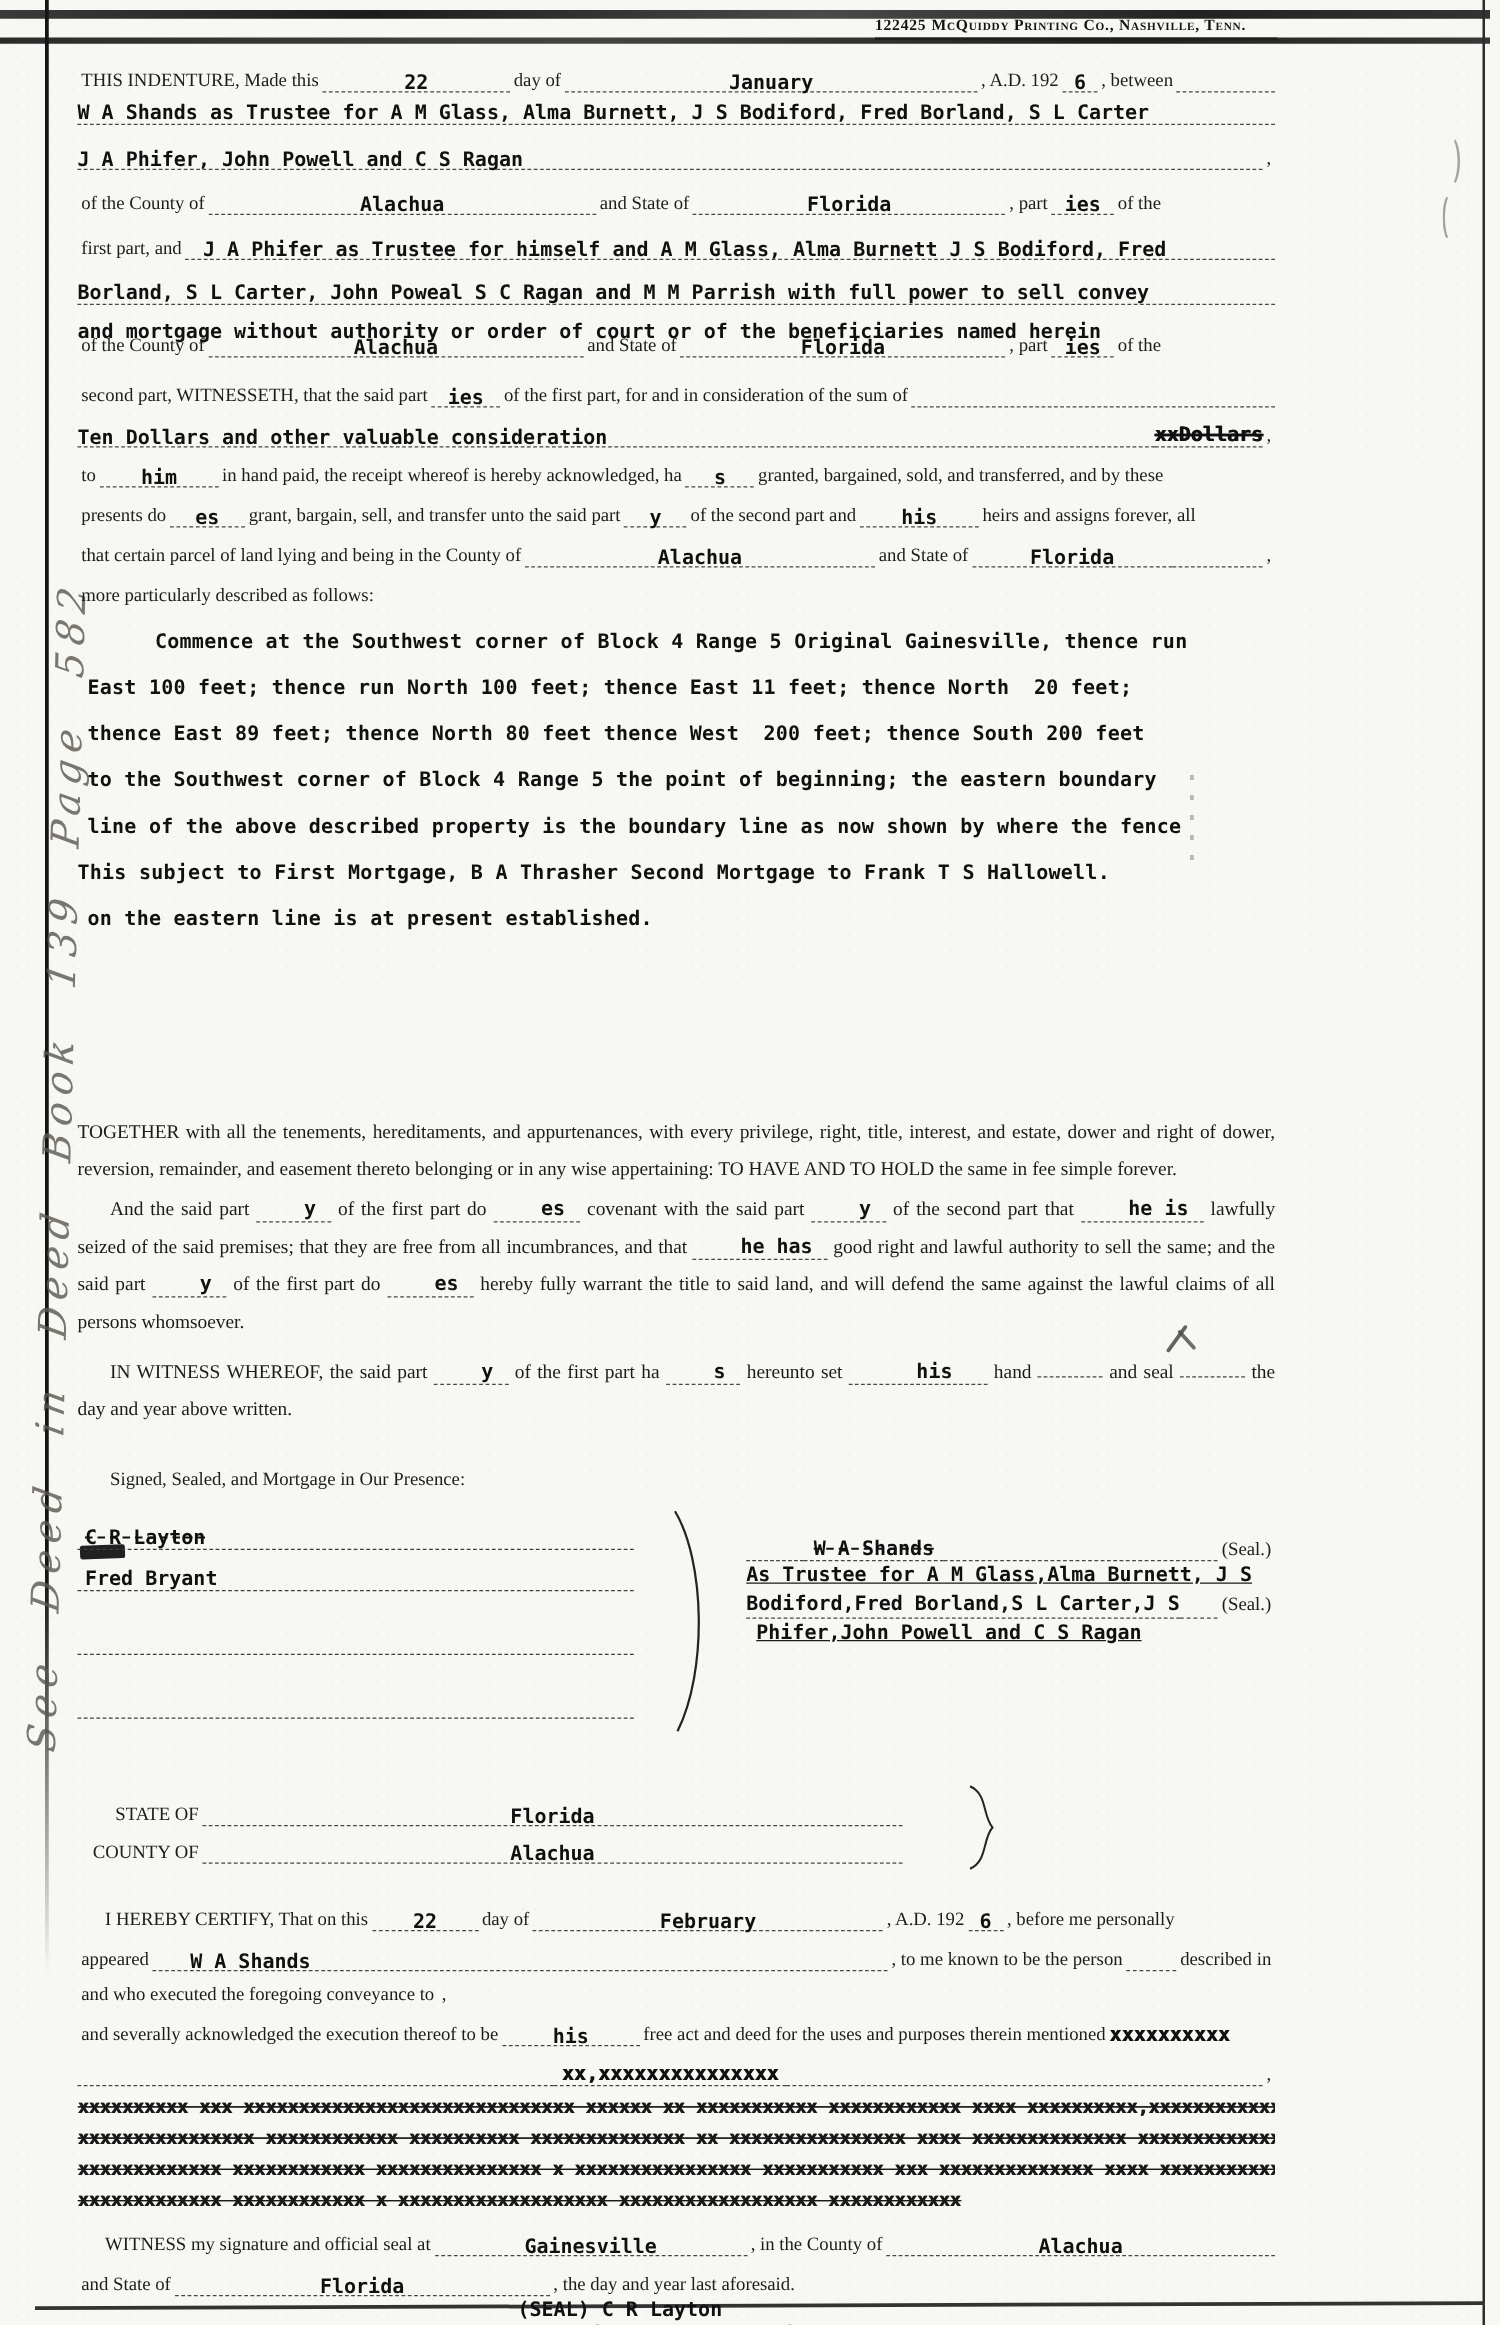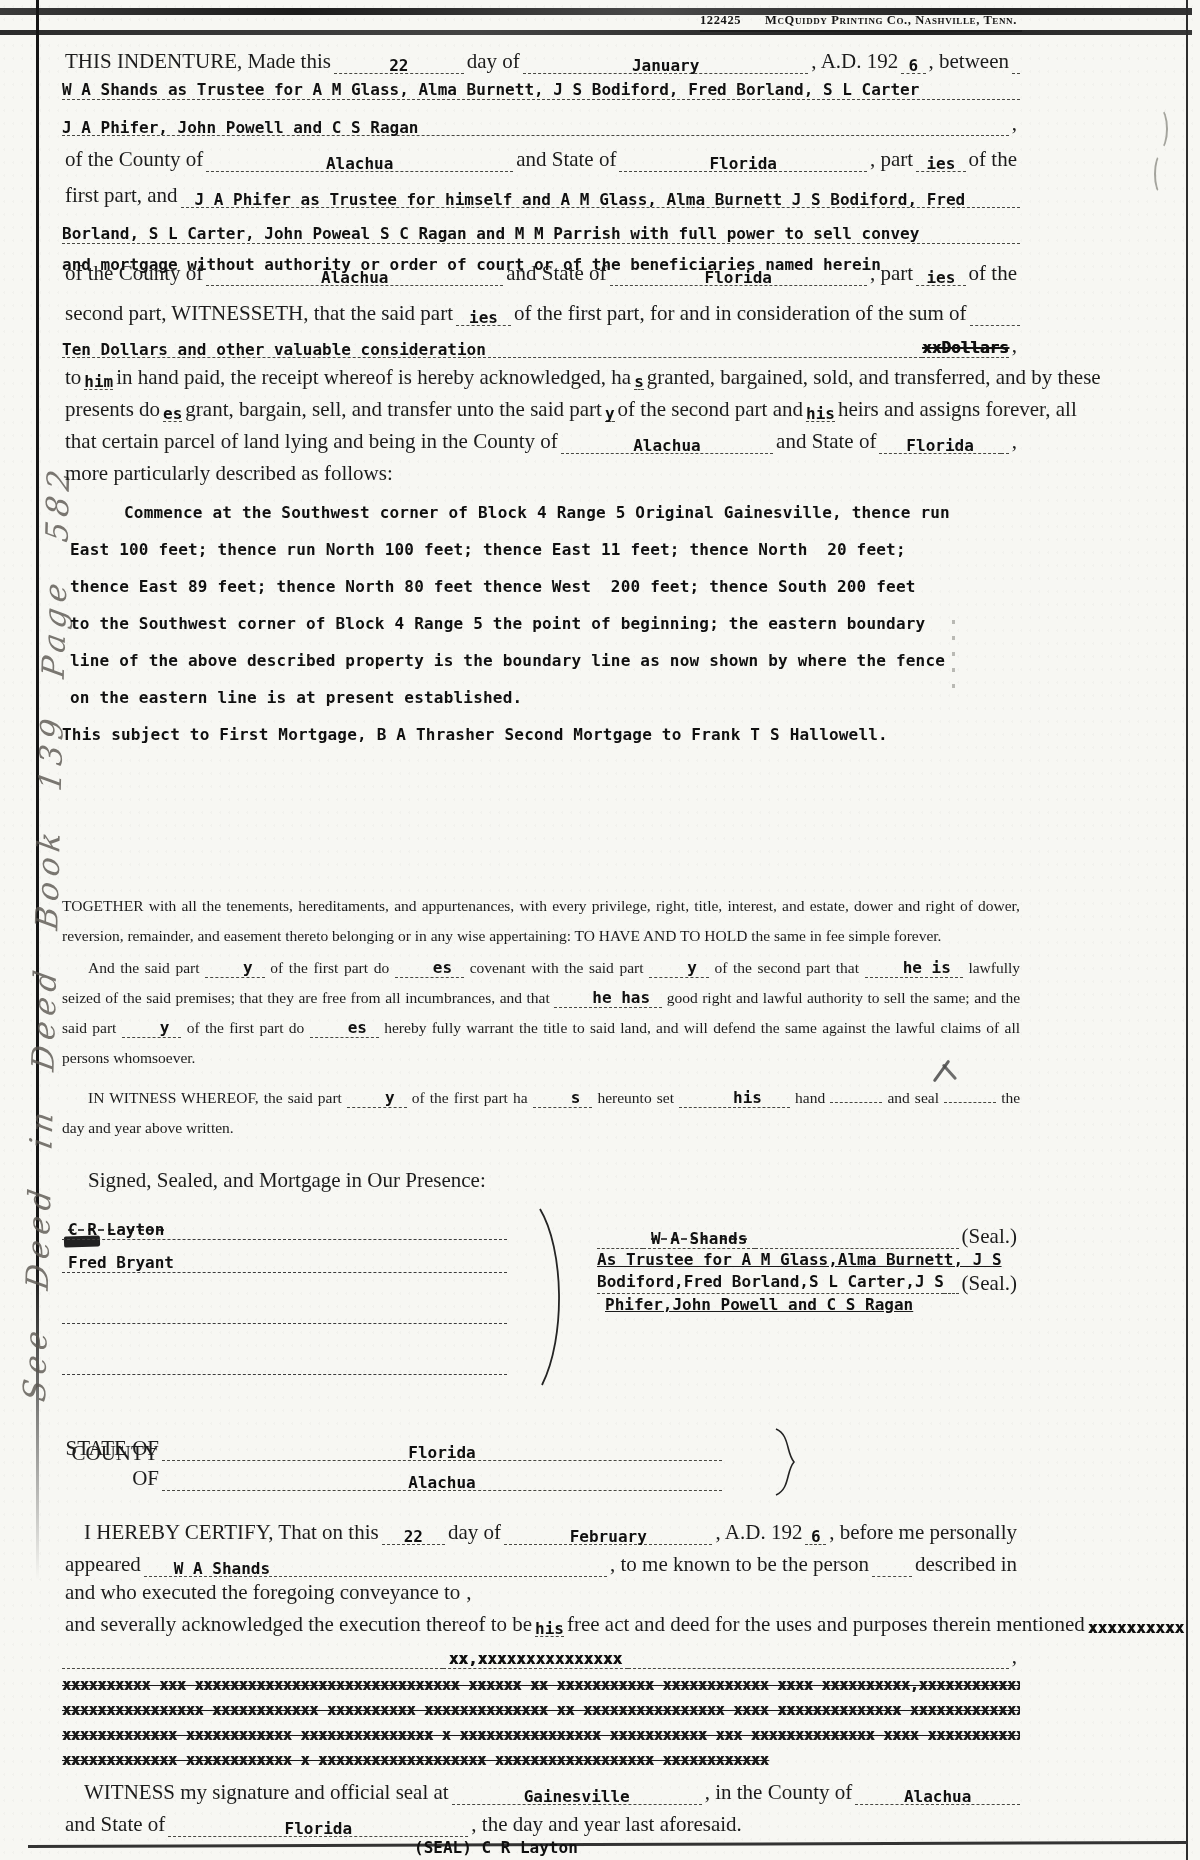--- a/index.html
+++ b/index.html
@@ -6,21 +6,21 @@
   html,body { width:1200px; }
   body { background:#e9e9e6; font-family:"Liberation Serif", serif; }
   .page { position:relative; width:1200px; height:1860px; background:#f7f7f3; overflow:hidden; color:#1b1b1b;
           background-image: radial-gradient(rgba(0,0,0,0.025) 1px, transparent 1px); background-size: 9px 13px; }
 
   
   .bar-top-1 { position:absolute; top:8px; left:0; width:1192px; height:7px;
                background:linear-gradient(90deg,#3a3a3a,#1c1c1c 25%,#4a4a4a 55%,#222 80%,#333); }
   .bar-top-2 { position:absolute; top:30px; left:0; width:1192px; height:5px;
                background:linear-gradient(90deg,#2b2b2b,#444 40%,#202020 75%,#383838); }
-  .printer-imprint { position:absolute; top:13px; left:700px; width:322px; display:flex; gap:24px;
+  .printer-imprint { position:absolute; top:13px; left:700px; width:322px; display:flex; gap:4px;
                      font-weight:bold; font-size:12.5px; font-variant:small-caps; letter-spacing:.6px;
                      border-bottom:2.5px solid #1e1e1e; padding-bottom:2px; color:#141414;align-items:flex-end; }
   .edge-left  { position:absolute; left:36px; top:0; width:2.5px; height:1580px;
                 background:linear-gradient(#151515 80%, rgba(21,21,21,0)); }
   .edge-right { position:absolute; left:1186px; top:0; width:2px; height:1860px; background:#2d2d2d; }
   .edge-bottom{ position:absolute; left:28px; top:1843px; width:1160px; height:3px; background:#333; transform:rotate(-0.2deg); }
 
   .margin-note { position:absolute; left:16px; top:1398px; transform-origin:0 0;
                  transform:rotate(-88.5deg) skewX(-8deg); white-space:nowrap;
                  font-family:"DejaVu Serif", serif; font-style:italic; font-size:31px;
@@ -34,21 +34,21 @@
                 transform:rotate(36deg); border-radius:2px; opacity:.8; }
   .pen-mark-b { position:absolute; left:948px; top:1062px; width:2.5px; height:20px; background:#4a4a4a;
                 transform:rotate(-42deg); border-radius:2px; opacity:.8; }
   .ink-dots { position:absolute; left:952px; top:620px; width:4px; height:80px;
               background:repeating-linear-gradient(#6d6d66 0 4px, transparent 4px 16px); opacity:.45; width:3px; }
   .smudge { position:absolute; left:64px; top:1236px; width:36px; height:11px; background:#212121;
             border-radius:2px; transform:rotate(-2deg); }
 
   
   .content { position:absolute; left:62px; top:46px; width:958px; }
-  .pr { font-size:21px; color:#1c1c1c; padding:0 3px; }
+  .pr { font-size:15px; color:#1c1c1c; padding:0 3px; }
   .ty { font-family:"DejaVu Sans Mono", monospace; font-weight:700; font-size:16px; color:#101010; }
   .dense { text-shadow:0.6px 0 0 currentColor; }
   .strike { text-decoration-line:line-through; text-decoration-thickness:1.5px; }
   .strike-dash { text-decoration-line:line-through; text-decoration-style:dashed;margin-top:45px; }
 
   .line { display:flex; align-items:flex-end; height:24px; margin-top:6px; white-space:nowrap; }
   .fl   { border-bottom:1.5px dashed #474741; display:flex; justify-content:center; align-items:flex-end; }
   .fl .ty { transform:translateY(2px); }
   .fl.left { justify-content:flex-start; }
   .grow { flex:1 1 auto; min-width:8px; border-bottom:1.5px dashed #474741; }
@@ -250,22 +250,22 @@
     <div class="line g8">
       <span class="pr">more particularly described as follows:</span>
     </div>
 
     <div class="desc">
       <div class="ty dline ind">Commence at the Southwest corner of Block 4 Range 5 Original Gainesville, thence run</div>
       <div class="ty dline ind2">East 100 feet; thence run North 100 feet; thence East 11 feet; thence North  20 feet;</div>
       <div class="ty dline ind2">thence East 89 feet; thence North 80 feet thence West  200 feet; thence South 200 feet</div>
       <div class="ty dline ind2">to the Southwest corner of Block 4 Range 5 the point of beginning; the eastern boundary</div>
       <div class="ty dline ind2">line of the above described property is the boundary line as now shown by where the fence</div>
+      <div class="ty dline">This subject to First Mortgage, B A Thrasher Second Mortgage to Frank T S Hallowell.</div>
       <div class="ty dline ind2">on the eastern line is at present established.</div>
-      <div class="ty dline">This subject to First Mortgage, B A Thrasher Second Mortgage to Frank T S Hallowell.</div>
     </div>
 
     <div class="spacer-big"></div>
 
     <p class="para">TOGETHER with all the tenements, hereditaments, and appurtenances, with every privilege, right, title, interest, and estate, dower and right of dower, reversion, remainder, and easement thereto belonging or in any wise appertaining: TO HAVE AND TO HOLD the same in fee simple forever.</p>
 
     <p class="para" style="text-indent:26px; margin-top:2px">
       <span>And the said part</span>
       <span class="ifl"><span class="ty">y</span></span>
       <span>of the first part do</span>

